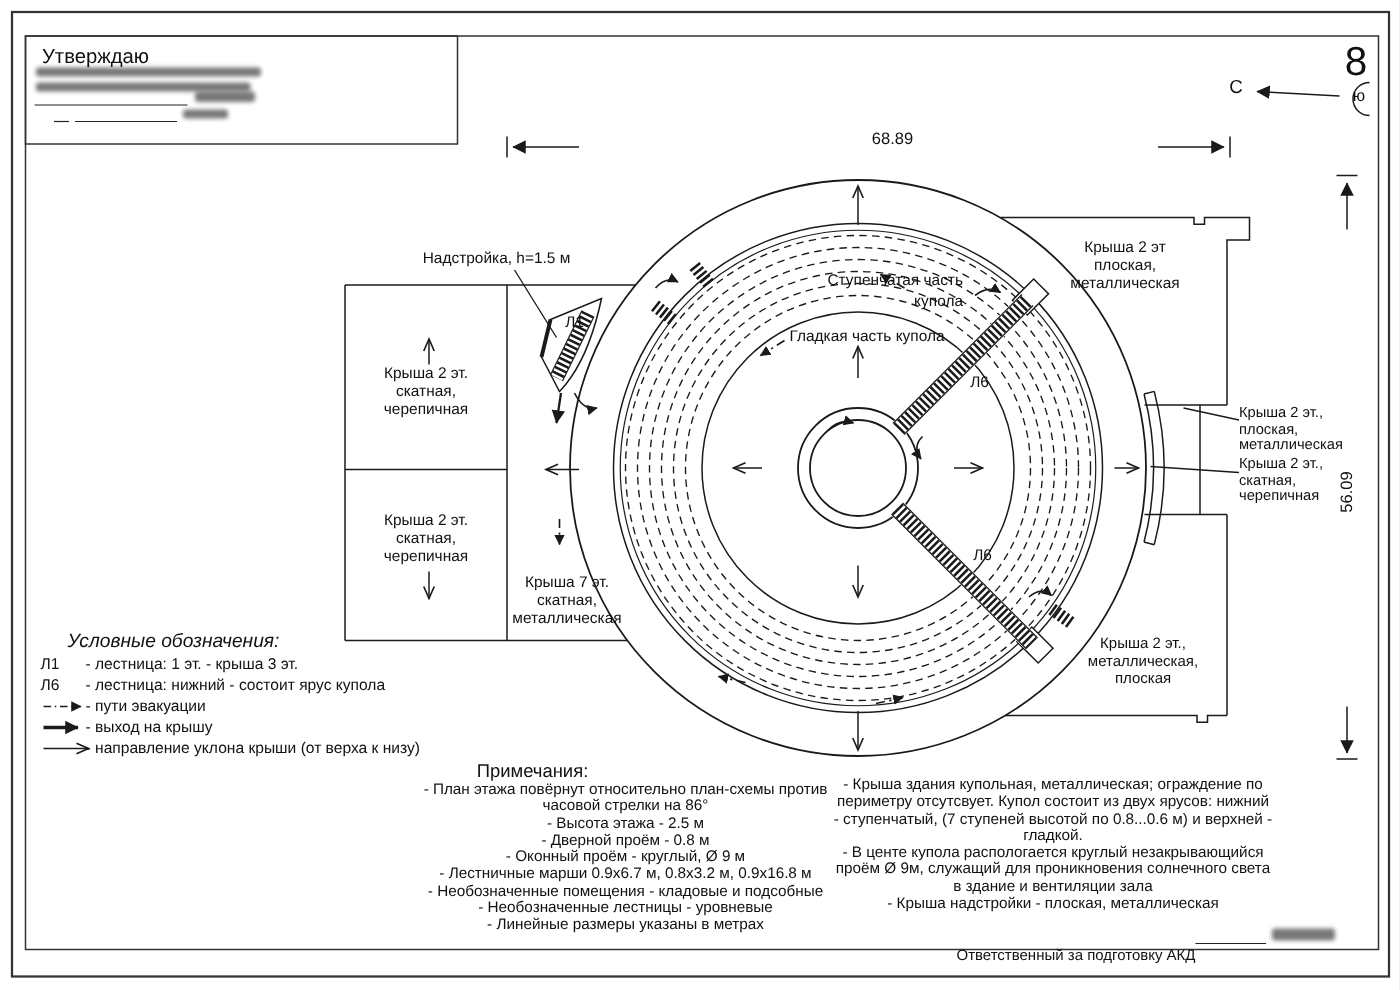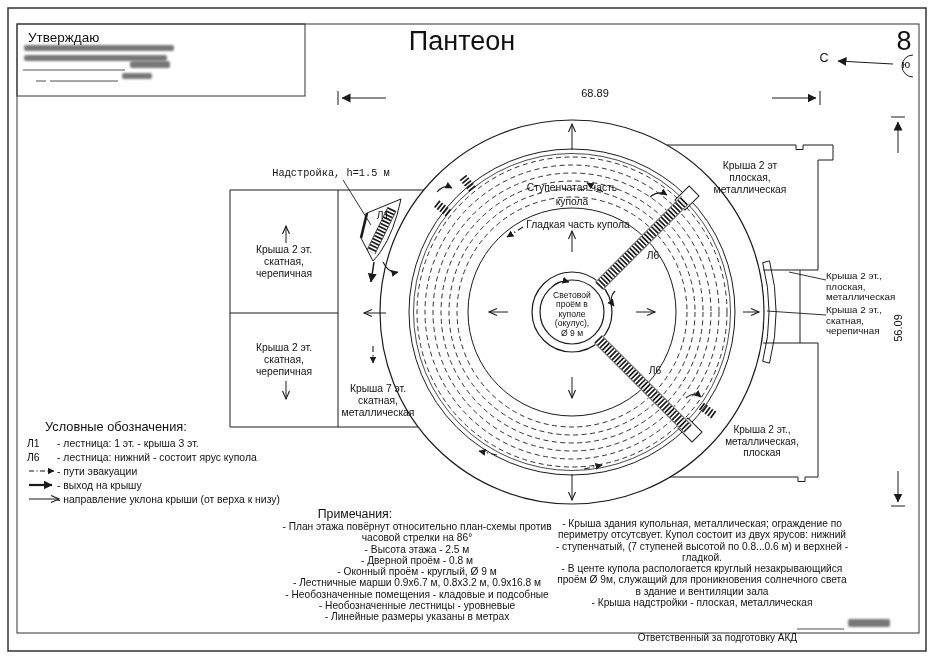--- a/index.html
+++ b/index.html
@@ -11,21 +11,21 @@
   .lbl.small{font-size:8.6px;line-height:9.4px;}
   .lbl.la{text-align:left;}
   .title{position:absolute;left:362px;top:26px;width:200px;text-align:center;
          font-size:27px;line-height:30px;}
   .subtitle{position:absolute;left:362px;top:58px;width:200px;text-align:center;
             font-size:14.5px;}
   .pagenum{position:absolute;left:888px;top:26px;width:32px;text-align:center;
            font-size:27px;}
   .approve-title{position:absolute;left:28px;top:30px;font-size:13.5px;}
   .blur{position:absolute;background:#4a4a4a;filter:blur(1.3px);opacity:.75;border-radius:2px;}
-  .legend-title{position:absolute;left:45px;top:419px;font-size:12.8px;}
+  .legend-title{position:absolute;left:45px;top:419px;font-size:12.8px;font-style:italic;}
   .lg-row{position:absolute;left:27px;height:14px;font-size:10.4px;line-height:13px;}
   .lg-sym{position:absolute;left:0;top:0;width:34px;}
   .lg-lab{position:absolute;left:30px;top:0;white-space:nowrap;}
   .notes-title{position:absolute;left:280px;top:507px;width:150px;text-align:center;font-size:12.3px;}
   .notes{position:absolute;white-space:pre-line;font-size:10.2px;line-height:11.3px;text-align:center;}
   .footer-lab{position:absolute;left:600px;top:617px;width:197px;text-align:right;font-size:10px;margin-top:15px;}
   .compass-c{position:absolute;left:814px;top:51px;width:20px;text-align:center;font-size:12.5px;}
   .compass-s{position:absolute;left:896px;top:58px;width:20px;text-align:center;font-size:11px;}
   .dim-w{position:absolute;left:565px;top:87px;width:60px;text-align:center;font-size:11px;}
   .dim-h{position:absolute;left:872px;top:322px;width:52px;text-align:center;font-size:11px;
@@ -189,46 +189,40 @@
   <line x1="797" y1="629" x2="844" y2="629" stroke="#222" stroke-width="0.8"></line>
 </svg>
 
 <div class="blur" style="left:24px;top:45px;width:150px;height:6px;"></div>
 <div class="blur" style="left:24px;top:55px;width:143px;height:6px;"></div>
 <div class="blur" style="left:130px;top:61px;width:40px;height:7px;"></div>
 <div class="blur" style="left:122px;top:73px;width:30px;height:6px;"></div>
 <div class="blur" style="left:848px;top:619px;width:42px;height:8px;"></div>
 
 <div class="approve-title">Утверждаю</div>
-<div class="title">Пантеон</div>
 <div class="pagenum">8</div>
 <div class="compass-c">С</div>
 <div class="compass-s">ю</div>
 <div class="dim-w">68.89</div>
 <div class="dim-h">56.09</div>
 
-<div class="lbl" style="left:271px;top:167px;width:120px;font-family:Liberation Mono, monospace;">Надстройка, h=1.5 м</div>
+<div class="lbl" style="left:271px;top:167px;width:120px;">Надстройка, h=1.5 м</div>
 <div class="lbl" style="left:372px;top:210px;width:22px;">Л1</div>
 <div class="lbl" style="left:229px;top:244px;width:110px;">Крыша 2 эт.
 скатная,
 черепичная</div>
 <div class="lbl" style="left:229px;top:342px;width:110px;">Крыша 2 эт.
 скатная,
 черепичная</div>
 <div class="lbl" style="left:318px;top:383px;width:120px;">Крыша 7 эт.
 скатная,
 металлическая</div>
-<div class="lbl" style="left:502px;top:181px;width:140px;line-height:13.5px;">Ступенчатая часть
+<div class="lbl" style="left:502px;top:181px;width:140px;line-height:13.5px;text-align:right;">Ступенчатая часть
 купола</div>
 <div class="lbl" style="left:478px;top:219px;width:200px;">Гладкая часть купола</div>
-<div class="lbl small" style="left:537px;top:291px;width:70px;">Световой
-проём в
-куполе
-(окулус),
-Ø 9 м</div>
 <div class="lbl" style="left:641px;top:250px;width:24px;">Л6</div>
 <div class="lbl" style="left:643px;top:365px;width:24px;">Л6</div>
 <div class="lbl" style="left:690px;top:160px;width:120px;">Крыша 2 эт
 плоская,
 металлическая</div>
 <div class="lbl la" style="left:826px;top:271px;width:95px;line-height:10.5px;font-size:9.8px;">Крыша 2 эт.,
 плоская,
 металлическая</div>
 <div class="lbl la" style="left:826px;top:305px;width:95px;line-height:10.5px;font-size:9.8px;">Крыша 2 эт.,
 скатная,

